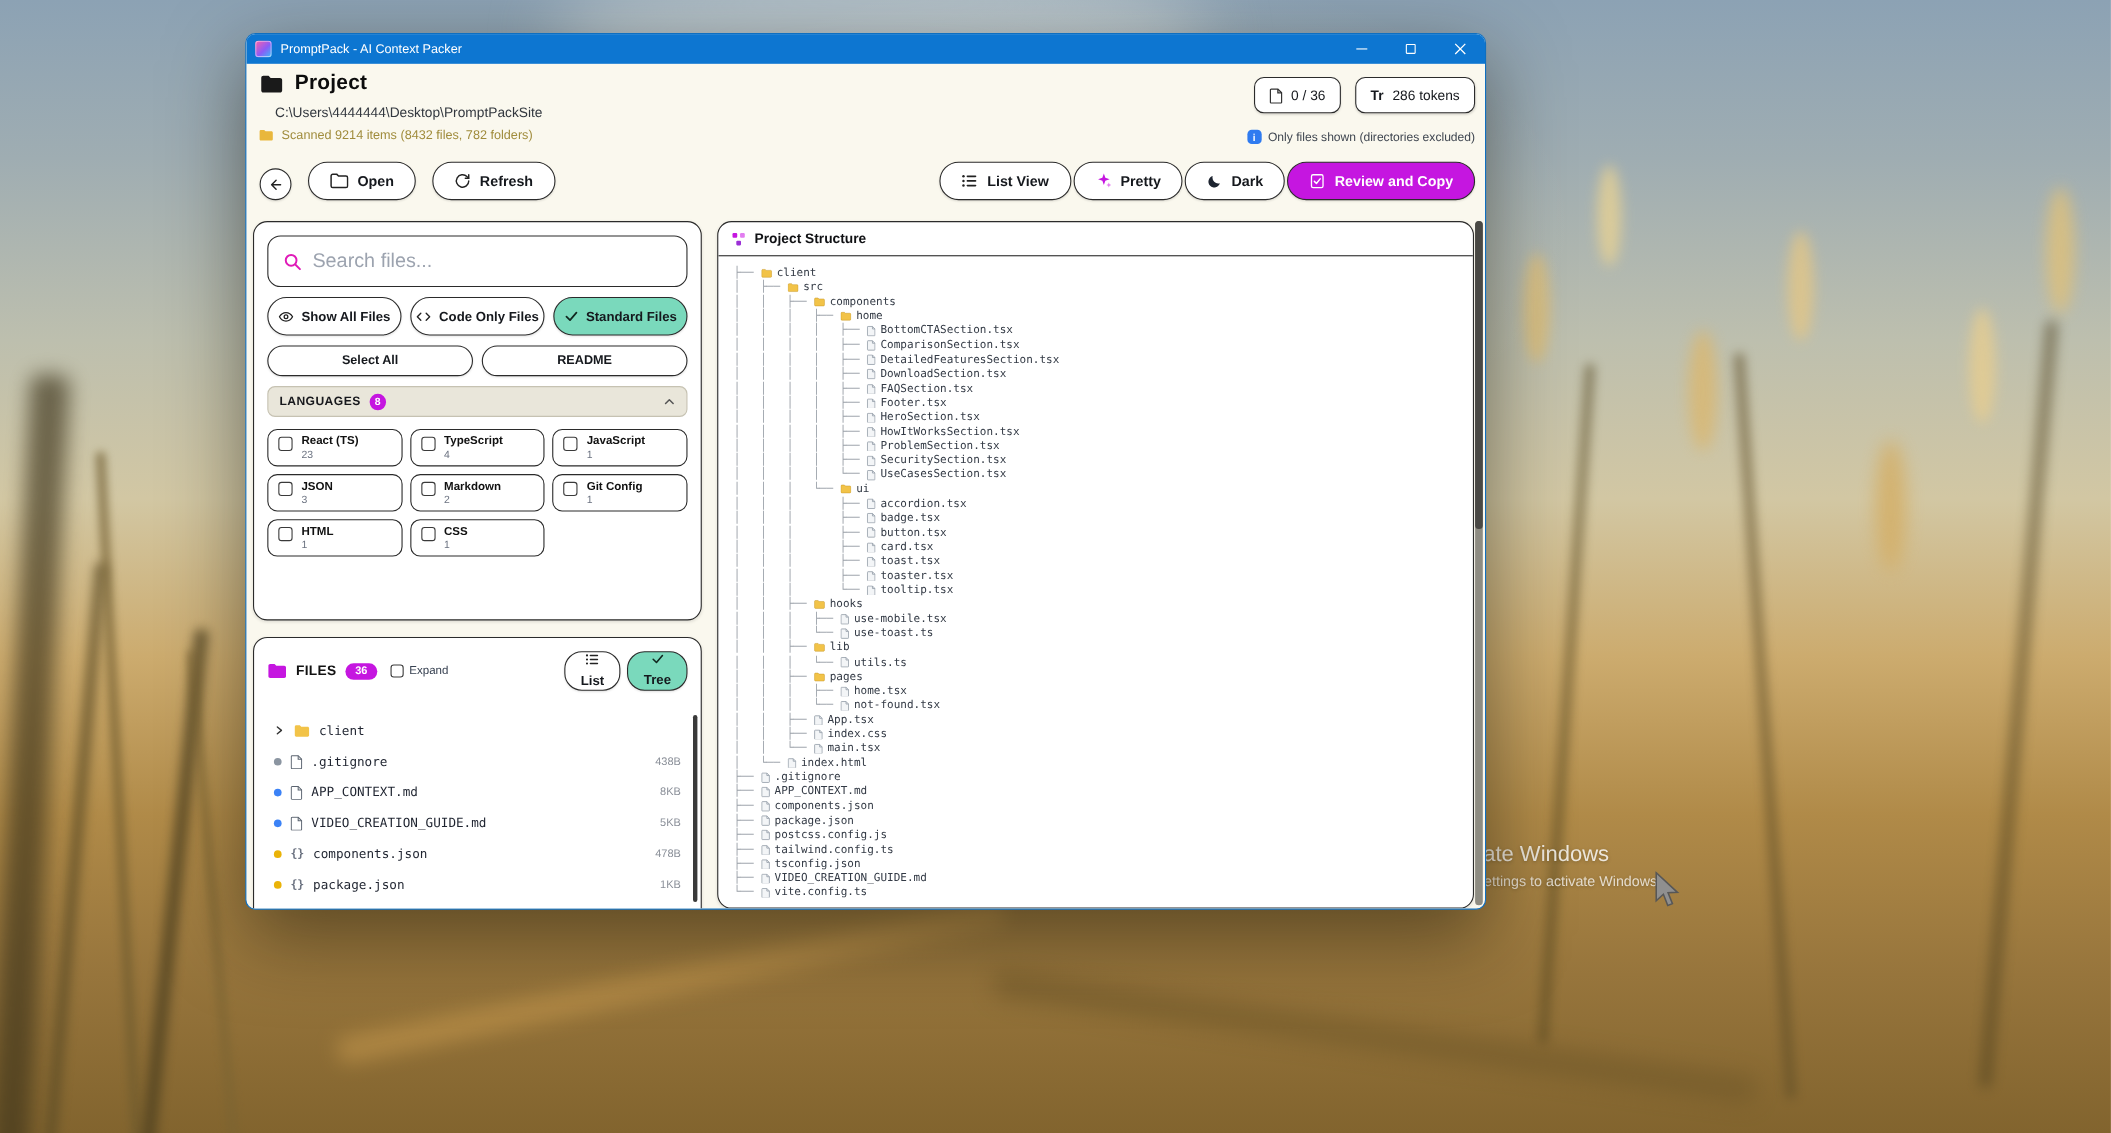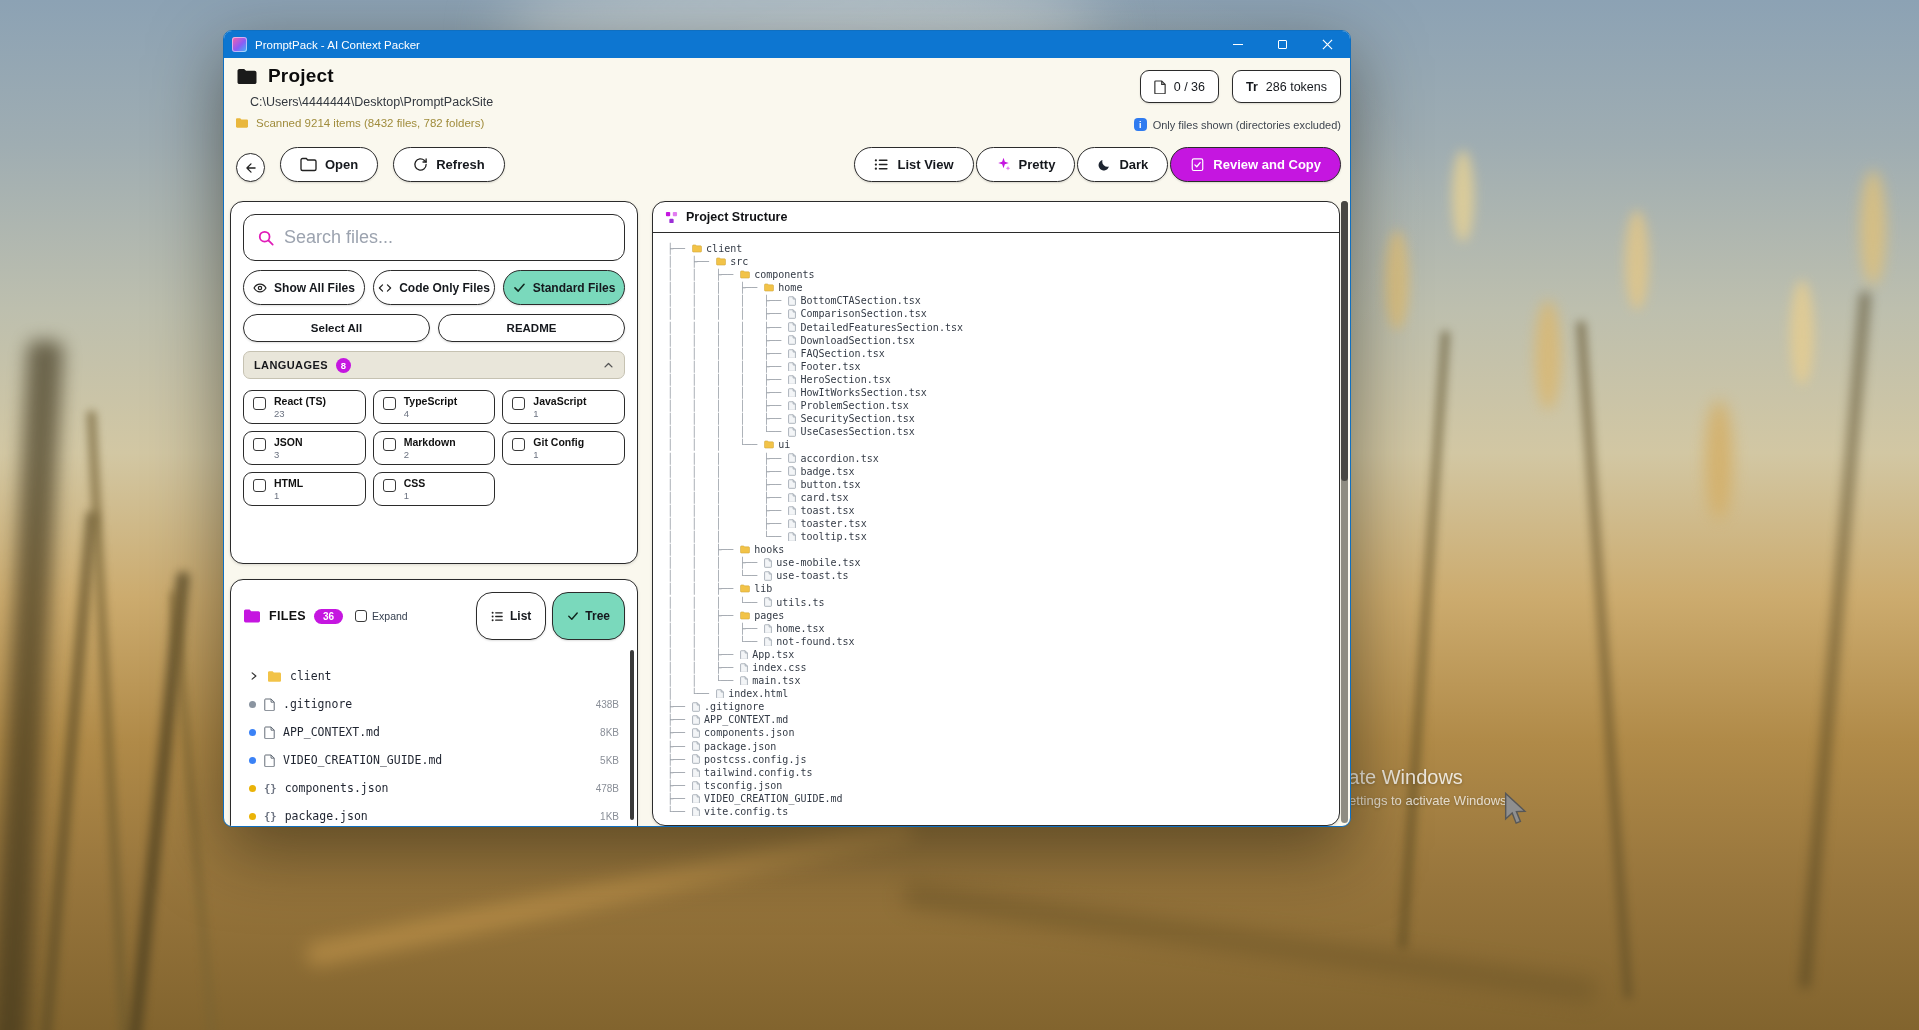--- a/index.html
+++ b/index.html
@@ -108,23 +108,23 @@
   .lang-count { font-size:9.5px; color:#6b7280; }
 
   
   .files-header { display:flex; align-items:center; gap:8px; padding:12px 12px 8px 12px; }
   .files-title { font-size:12.5px; font-weight:800; color:#111; letter-spacing:.3px; }
   .badge-36 { background:#c516e0; color:#fff; font-size:10px; font-weight:800; padding:2px 9px; border-radius:99px; }
   .expand-wrap { display:flex; align-items:center; gap:5px; margin-left:4px; }
   .checkbox.sm { width:12px; height:12px; margin-top:0; }
   .expand-label { font-size:10.5px; color:#374151; }
   .view-toggle { margin-left:auto; display:flex; gap:6px; }
-  .mini-pill { height:48px; border:1.3px solid #2b2b2b; border-radius:16px; background:#fff;
+  .mini-pill { height:36px; border:1.3px solid #2b2b2b; border-radius:16px; background:#fff;
     display:inline-flex; align-items:center; gap:6px; padding:0 14px; font-size:12px; font-weight:600;
-    color:#15181d; box-shadow:0 1px 2px rgba(0,0,0,.12); cursor:pointer; }
+    color:#15181d; box-shadow:0 1px 2px rgba(0,0,0,.12); cursor:pointer;flex-direction:column; }
   .mini-pill.active { background:#7ad9bc; }
   .file-rows { padding:14px 10px 0 10px; }
   .file-row { height:28px; display:flex; align-items:center; gap:8px; padding:0 8px;
     border-radius:8px; font-family:"DejaVu Sans Mono",monospace; font-size:11.5px; color:#1f2430; cursor:pointer; }
   .file-row .row-chevron, .file-row .row-folder { display:none; }
   .file-row.folder .row-chevron, .file-row.folder .row-folder { display:inline-flex; }
   .file-row .row-dot { display:none; width:7px; height:7px; border-radius:50%; background:var(--dot,#999); flex:none; }
   .file-row.file .row-dot { display:inline-block; }
   .file-row .row-doc { display:none; }
   .file-row.icon-doc .row-doc { display:inline-flex; }

